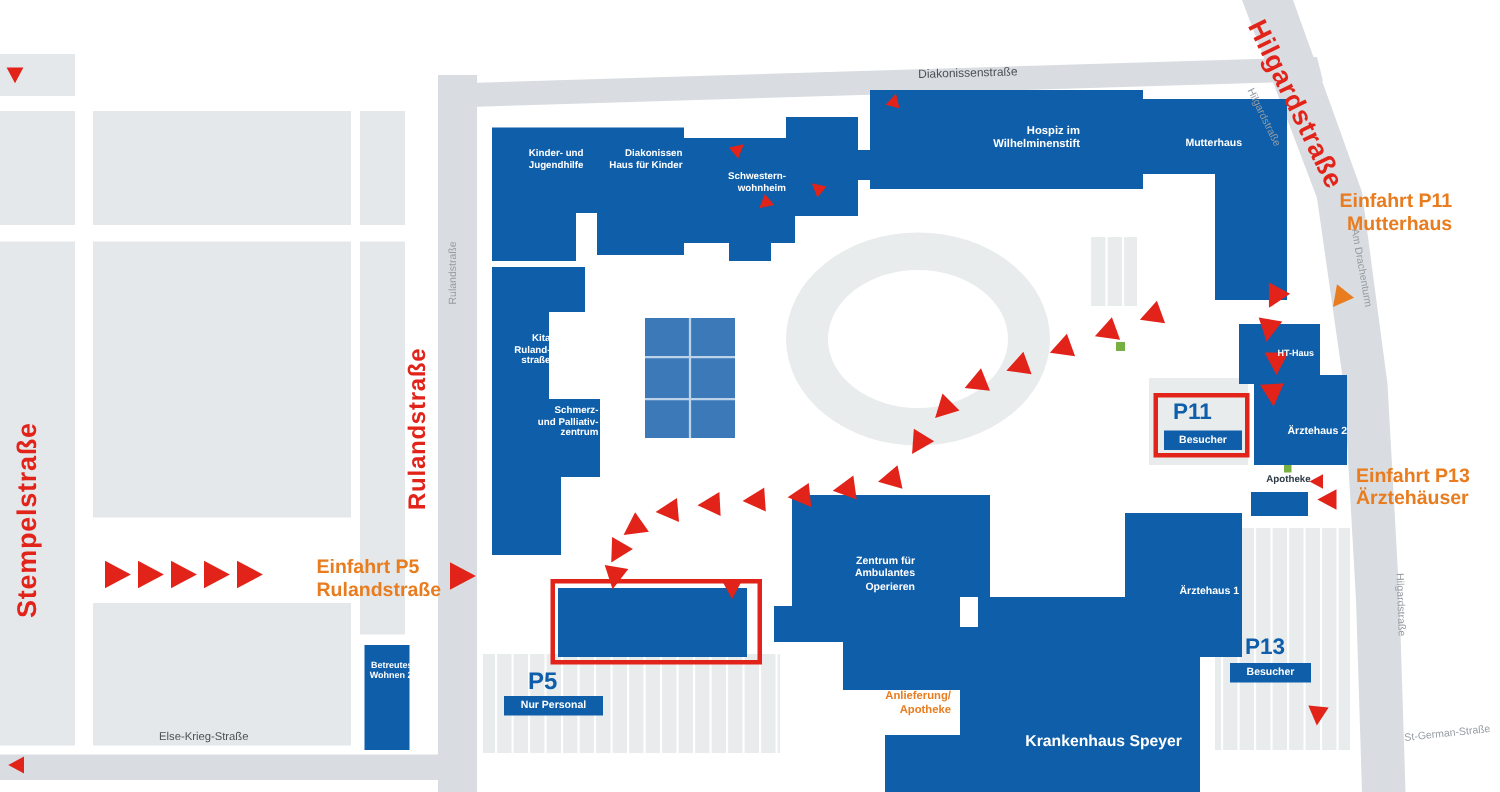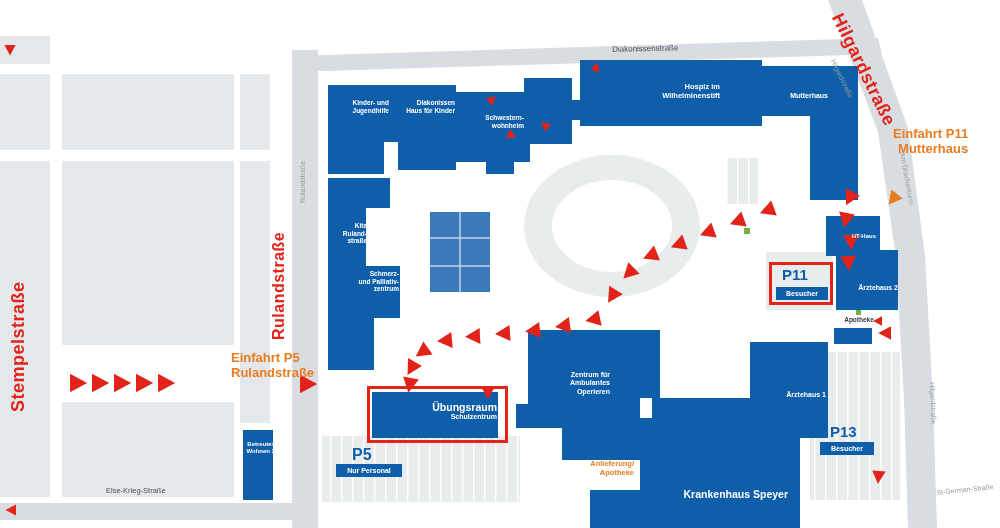--- a/index.html
+++ b/index.html
@@ -153,21 +153,25 @@
   <div class="lbl rot street-gray" style="left:936px; top:382px; font-size:7px; transform:rotate(88deg);">Hilgardstraße</div>
   <div class="lbl rot street-gray" style="left:906px; top:152px; font-size:7px; transform:rotate(80deg);">Am Drachenturm</div>
   <div class="lbl rot street-gray" style="left:936px; top:489px; font-size:7px; transform:rotate(-6deg);">St-German-Straße</div>
   <div class="lbl rot street-dark" style="left:612px; top:45px; font-size:8px; transform:rotate(-1.5deg);">Diakonissenstraße</div>
   <div class="lbl street-dark" style="left:106px; top:486px; font-size:7.5px;">Else-Krieg-Straße</div>
 
   <div class="lbl orange-lbl" style="left:893px; top:127px;text-align:right;">
     <div>Einfahrt P11</div>
     <div>Mutterhaus</div>
   </div>
-  <div class="lbl orange-lbl" style="left:211px; top:351px;margin-left:20px;">
+  <div class="lbl orange-lbl" style="left:904px; top:310px;">
+    <div>Einfahrt P13</div>
+    <div>Ärztehäuser</div>
+  </div>
+  <div class="lbl orange-lbl" style="left:211px; top:371px;">
     <div>Einfahrt P5</div>
     <div>Rulandstraße</div>
   </div>
 
   <div class="lbl bldg-lbl" style="left:329px; top:99px; width:60px; font-size:6.5px;">
     <div>Kinder- und</div>
     <div>Jugendhilfe</div>
   </div>
   <div class="lbl bldg-lbl" style="left:391px; top:99px; width:64px; font-size:6.5px;">
     <div>Diakonissen</div>
@@ -184,24 +188,20 @@
   <div class="lbl bldg-lbl" style="left:758px; top:92px; width:70px; font-size:7px;">Mutterhaus</div>
   <div class="lbl bldg-lbl" style="left:329px; top:222px; width:38px; font-size:6.5px;">
     <div>Kita</div>
     <div>Ruland-</div>
     <div>straße</div>
   </div>
   <div class="lbl bldg-lbl" style="left:329px; top:270px; width:70px; font-size:6.5px;">
     <div>Schmerz-</div>
     <div>und Palliativ-</div>
     <div>zentrum</div>
-  </div>
-  <div class="lbl bldg-lbl" style="left:375px; top:401px; width:122px;">
-    <div style="font-size:10.5px;">Übungsraum</div>
-    <div style="font-size:7px;">Schulzentrum</div>
   </div>
   <div class="lbl bldg-lbl" style="left:528px; top:371px; width:82px; font-size:7px;">
     <div>Zentrum für</div>
     <div>Ambulantes</div>
     <div>Operieren</div>
   </div>
   <div class="lbl bldg-lbl" style="left:754px; top:391px; width:72px; font-size:7px;">Ärztehaus 1</div>
   <div class="lbl bldg-lbl" style="left:838px; top:284px; width:60px; font-size:7px;">Ärztehaus 2</div>
   <div class="lbl bldg-lbl" style="left:836px; top:233px; width:40px; font-size:6px;">HT-Haus</div>
   <div class="lbl" style="left:838px; top:316px; width:42px; font-size:6.5px; color:#2d3a45; font-weight:700; text-align:center;">Apotheke</div>

